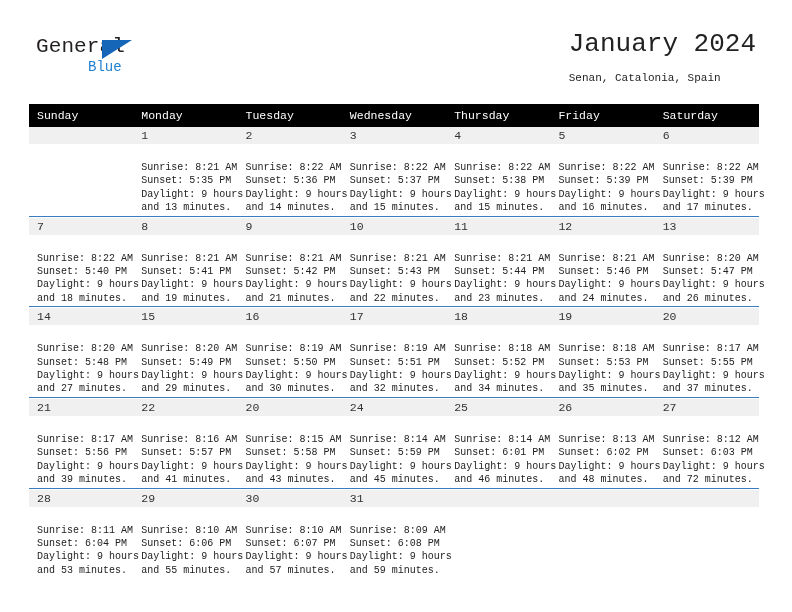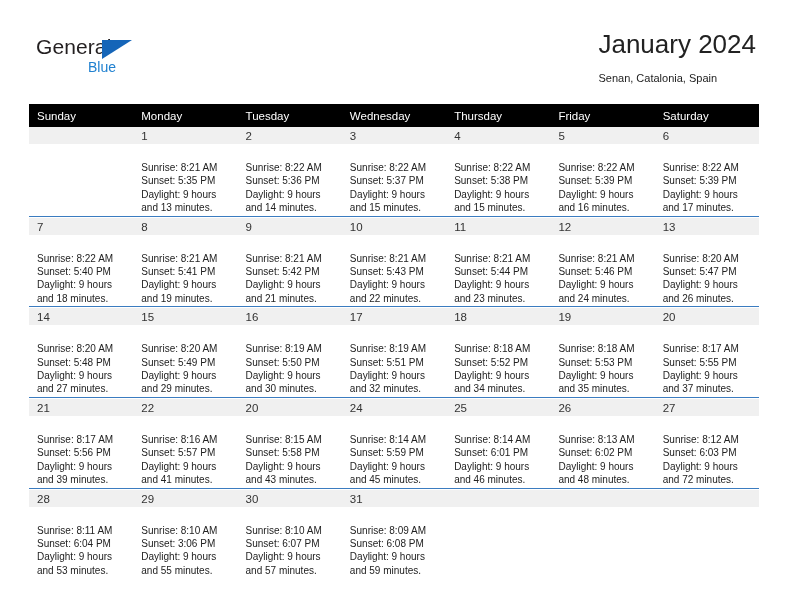--- a/index.html
+++ b/index.html
@@ -12,20 +12,21 @@
     background: #ffffff;
     font-family: "Liberation Sans", sans-serif;
     color: #000000;
     overflow: hidden;
   }
   .page {
     position: relative;
     width: 792px;
     height: 496px;
     box-sizing: border-box;
+    font-family: Liberation Mono, monospace;
   }
 
   
   .header {
     position: absolute;
     left: 0;
     top: 0;
     width: 792px;
     height: 96px;
   }
@@ -524,21 +525,21 @@
                 <div>Daylight: 9 hours</div>
                 <div>and 53 minutes.</div>
               </div>
             </td>
             <td class="daycell">
               <div class="daynum-band">
                 <div class="daynum">29</div>
               </div>
               <div class="dayinfo">
                 <div>Sunrise: 8:10 AM</div>
-                <div>Sunset: 3:06 PM</div>
+                <div>Sunset: 6:06 PM</div>
                 <div>Daylight: 9 hours</div>
                 <div>and 55 minutes.</div>
               </div>
             </td>
             <td class="daycell">
               <div class="daynum-band">
                 <div class="daynum">30</div>
               </div>
               <div class="dayinfo">
                 <div>Sunrise: 8:10 AM</div>

